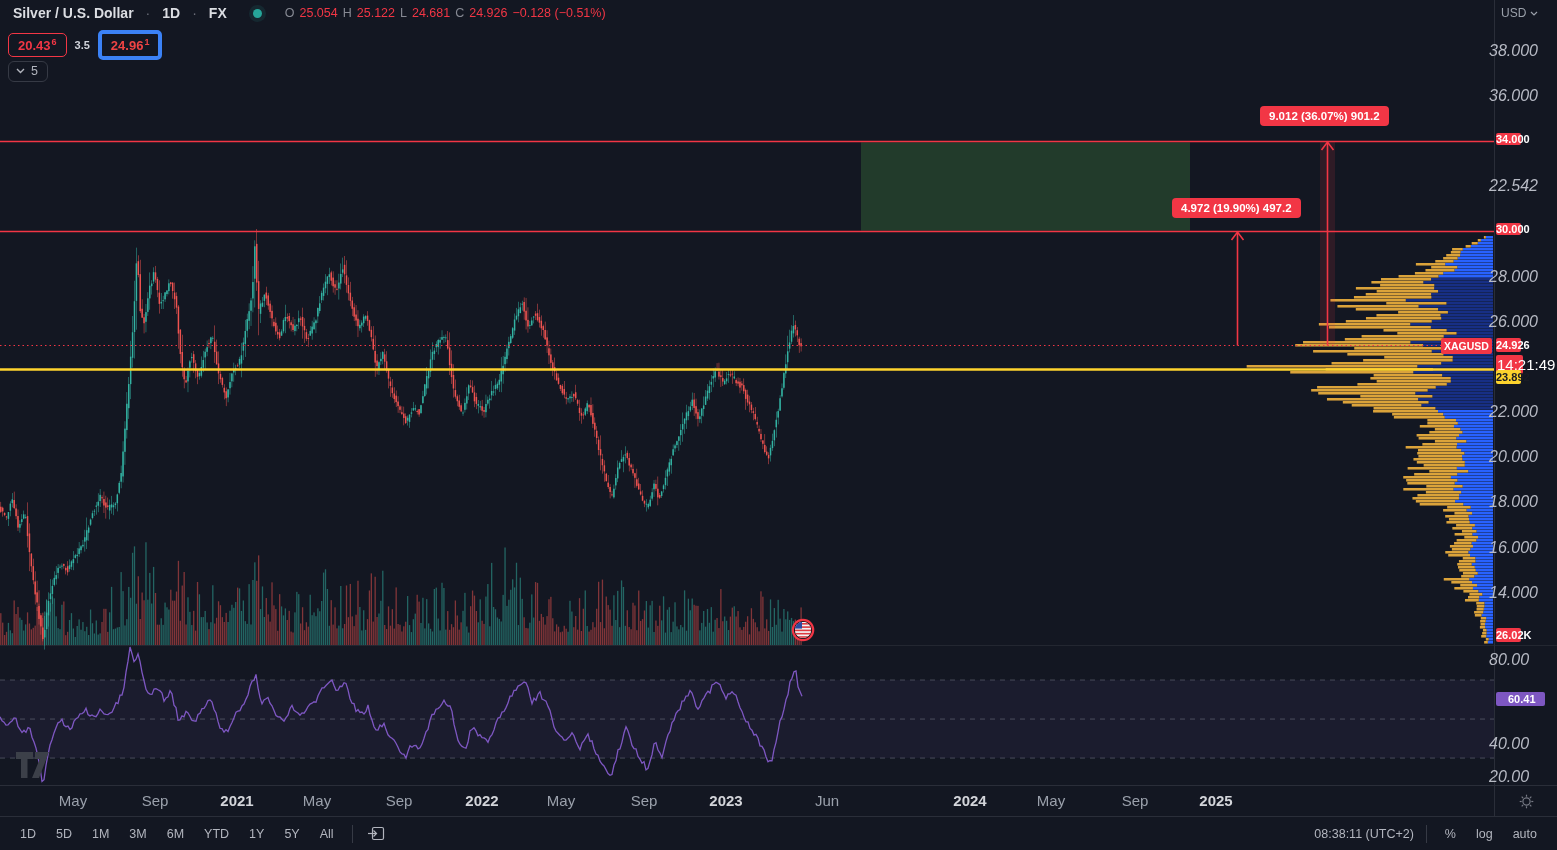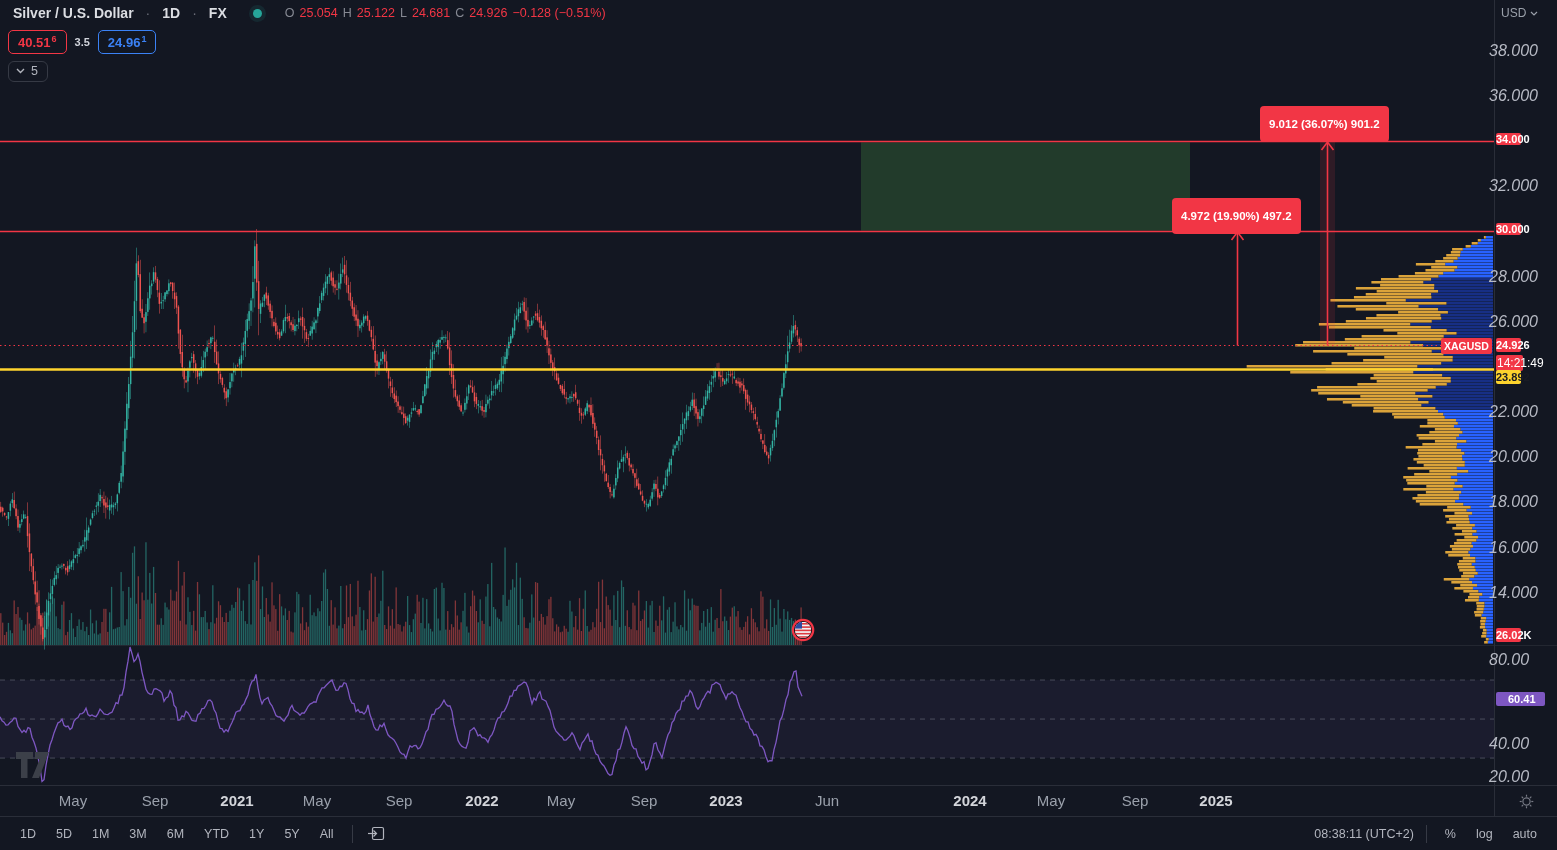--- a/index.html
+++ b/index.html
@@ -11,29 +11,29 @@
       font-size:14px;color:#dcdee3;font-weight:600;z-index:6;}
   .legend-title .sep{color:#6a6d78;font-weight:400;}
   .status-dot{width:9px;height:9px;border-radius:50%;background:#26a69a;margin:0 11px 0 14px;
       box-shadow:0 0 0 4px rgba(38,166,154,0.12);}
   .ohlc{display:flex;gap:5px;font-size:12.5px;font-weight:500;align-items:baseline;}
   .ohlc .k{color:#868993;font-weight:400;}
   .ohlc .v{color:#f23645;}
   .quote-row{position:absolute;left:8px;top:30px;display:flex;align-items:center;gap:8px;z-index:6;}
   .qbox{padding:3px 9px;border-radius:5px;font-size:13px;font-weight:600;background:rgba(19,23,34,0.55);}
   .qbox.bid{border:1px solid #f23645;color:#f23645;}
-  .qbox.ask{border:1px solid #3b82f6;color:#3b82f6;}
+  .qbox.ask{border:4px solid #3b82f6;color:#ef4444;}
   .qbox .sup{font-size:9px;vertical-align:super;margin-left:1px;}
   .spread{color:#d1d4dc;font-size:11px;font-weight:600;}
   .collapse{position:absolute;left:8px;top:61px;border:1px solid #363a45;border-radius:6px;
       padding:2px 9px 3px 7px;display:flex;align-items:center;gap:6px;color:#b2b5be;font-size:12.5px;
       background:rgba(19,23,34,0.5);z-index:6;}
   
   .mlabel{position:absolute;background:#f23645;color:#fff;font-size:11.5px;font-weight:700;
-      padding:12px 9px;border-radius:4px;white-space:nowrap;z-index:5;}
+      padding:4px 9px;border-radius:4px;white-space:nowrap;z-index:5;}
   
   .tick{position:absolute;left:1489px;color:#b7bac4;font-size:16px;line-height:14px;z-index:4;font-style:italic;}
   .tlab{position:absolute;top:792px;transform:translateX(-50%);font-size:15px;color:#9aa0ab;z-index:4;}
   .tlab.major{color:#d3d5da;font-weight:600;}
   .axbox{position:absolute;left:1496px;width:25px;text-align:center;border-radius:2px;
       font-size:11px;font-weight:600;z-index:5;}
   .axbox.red{background:#f23645;color:#fff;}
   .axbox.yellow{background:#fcd32d;color:#1a1c24;}
   .axbox.purple{background:#7e57c2;color:#fff;}
   .symtag{position:absolute;left:1441px;top:338px;width:51px;height:16px;line-height:16px;
@@ -1658,21 +1658,21 @@
       <span class="k">H</span>
         <span class="v">25.122</span>
       <span class="k">L</span>
         <span class="v">24.681</span>
       <span class="k">C</span>
         <span class="v">24.926</span>
       <span class="v">−0.128 (−0.51%)</span>
     </span>
   </div>
   <div class="quote-row">
-    <span class="qbox bid"><span>40.51</span><span class="sup">6</span></span>
+    <span class="qbox bid"><span>20.43</span><span class="sup">6</span></span>
     <span class="spread">3.5</span>
     <span class="qbox ask"><span>24.96</span><span class="sup">1</span></span>
   </div>
   <div class="collapse">
     <svg width="9" height="6">
         <polyline points="1,1 4.5,4.5 8,1" fill="none" stroke="#b2b5be" stroke-width="1.4"></polyline>
       </svg>
     <span>5</span>
   </div>
 
@@ -1683,21 +1683,21 @@
     <span>USD</span>
     <svg width="8" height="5">
         <polyline points="1,1 4,4 7,1" fill="none" stroke="#9aa0aa" stroke-width="1.2"></polyline>
       </svg>
   </div>
   <div id="price-ticks"></div>
   <div class="axbox red" style="top:132.5px;">34.000</div>
   <div class="axbox red" style="top:222.5px;">30.000</div>
   <div class="symtag">XAGUSD</div>
   <div class="axbox red" style="top:337.5px;padding:1px 0;">24.926</div>
-  <div class="axbox red" style="top:355px;font-size:12px;font-weight:500;padding:1px;">14:21:49</div>
+  <div class="axbox red" style="top:355px;font-size:15px;font-weight:500;padding:1px;">14:21:49</div>
   <div class="axbox yellow" style="top:369.5px;padding:1px 0;">23.892</div>
   <div class="axbox red" style="top:627.5px;padding:1px 0;">26.02K</div>
   <div id="rsi-ticks"></div>
   <div class="axbox purple" style="top:691.5px;padding:1px 12px;">60.41</div>
 
   <div id="time-axis"></div>
   <div class="gearbox">
     <svg width="17" height="17" viewBox="0 0 17 17">
       <circle cx="8.5" cy="8.5" r="3.6" fill="none" stroke="#787b86" stroke-width="1.2"></circle>
       <g stroke="#787b86" stroke-width="1.2" id="gear-rays">
@@ -1734,21 +1734,21 @@
     <div class="tgroup">
       <span class="clock">08:38:11 (UTC+2)</span>
       <span class="tdivider"></span>
       <span class="rbtn">%</span>
       <span class="rbtn">log</span>
       <span class="rbtn">auto</span>
     </div>
   </div>
 <span class="tick" style="top: 44px;">38.000</span>
     <span class="tick" style="top: 89px;">36.000</span>
-    <span class="tick" style="top: 179px;">32.000</span>
+    <span class="tick" style="top: 179px;">22.542</span>
     <span class="tick" style="top: 270px;">28.000</span>
     <span class="tick" style="top: 315px;">26.000</span>
     <span class="tick" style="top: 405px;">22.000</span>
     <span class="tick" style="top: 450px;">20.000</span>
     <span class="tick" style="top: 495px;">18.000</span>
     <span class="tick" style="top: 541px;">16.000</span>
     <span class="tick" style="top: 586px;">14.000</span>
     <span class="tick" style="top: 653px;">80.00</span>
     <span class="tick" style="top: 737px;">40.00</span>
     <span class="tick" style="top: 770px;">20.00</span>

